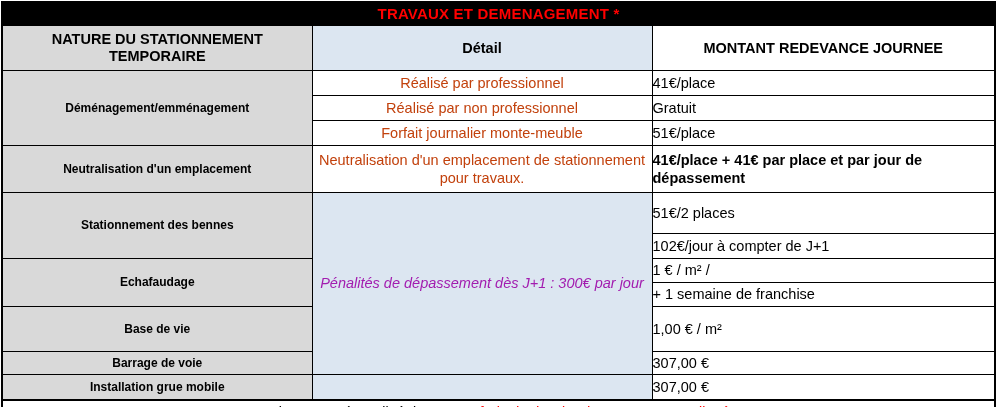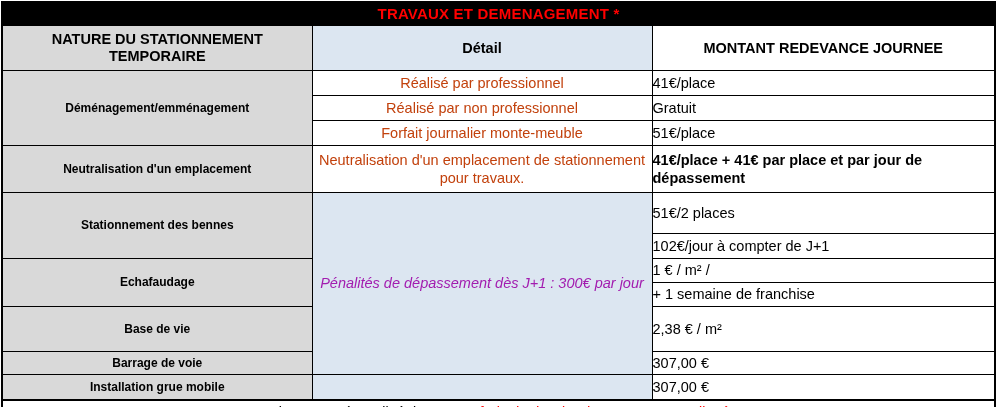--- a/index.html
+++ b/index.html
@@ -160,21 +160,21 @@
       <tr>
         <td class="cat-cell" rowspan="2" style="height:46px;">Echafaudage</td>
         <td class="montant-cell" style="height:23px;">1 € / m² /</td>
       </tr>
       <tr>
         <td class="montant-cell" style="height:23px;border-top:none;">+ 1 semaine de franchise</td>
       </tr>
 
       <tr>
         <td class="cat-cell" style="height:44px;">Base de vie</td>
-        <td class="montant-cell" style="height:44px;">2,38 € /  m²</td>
+        <td class="montant-cell" style="height:44px;">1,00 € /  m²</td>
       </tr>
 
       <tr>
         <td class="cat-cell" style="height:22px;">Barrage de voie</td>
         <td class="montant-cell" style="height:22px;">307,00 €</td>
       </tr>
 
       <tr>
         <td class="cat-cell" style="height:22px;">Installation grue mobile</td>
         <td class="detail-cell" style="background:#dce6f1;"></td>

